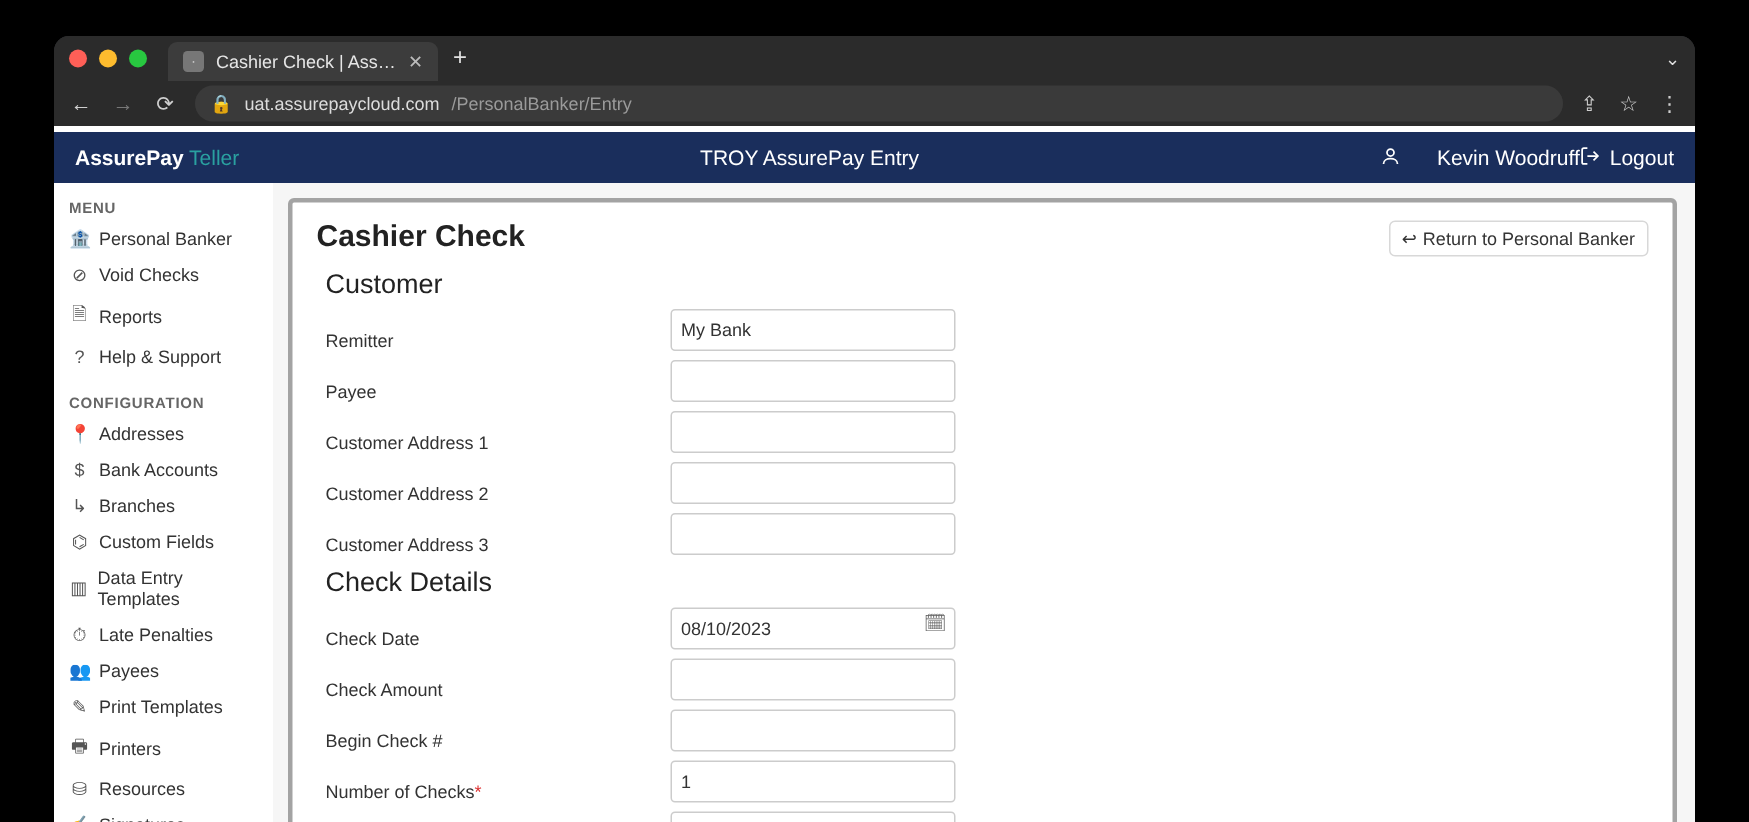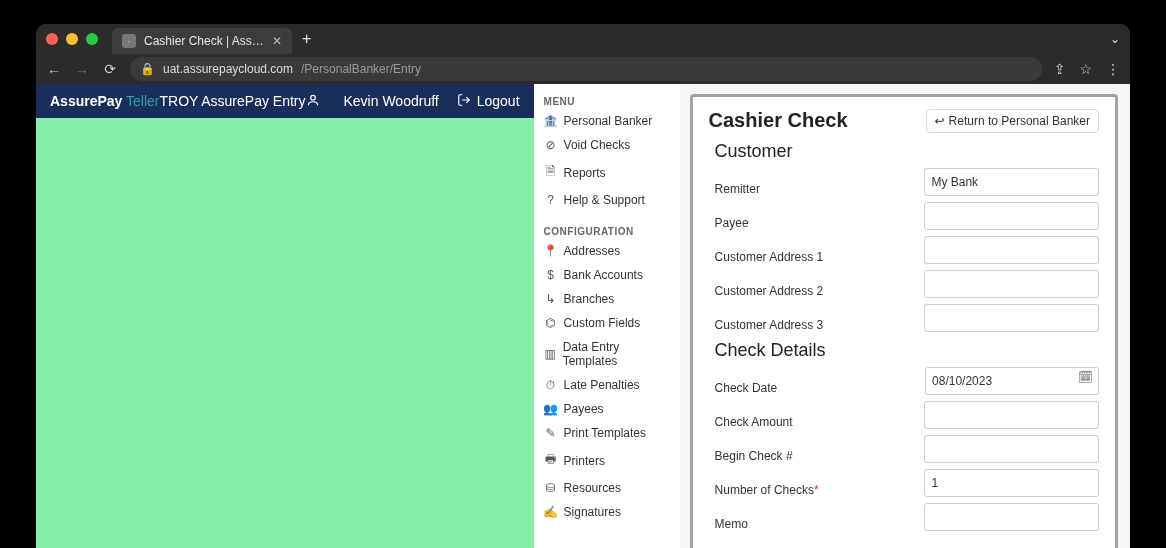--- a/index.html
+++ b/index.html
@@ -57,34 +57,34 @@
   .addr{
     flex:1; background:#3a3a3a; border-radius:14px; height:24px;
     display:flex; align-items:center; padding:0 10px; gap:8px; color:#dcdcdc; font-size:12px;
   }
   .addr .lock{color:#cfcfcf;font-size:12px;}
   .addr .path-dim{color:#9a9a9a;}
   .right-icons{display:flex;gap:14px;color:#cfcfcf;font-size:14px;}
   
   .viewport{
     position:absolute;top:60px;left:0;right:0;bottom:0;
-    background:#86efac;
-    display:flex;flex-direction:row;
+    background:#0f172a;
+    display:flex;flex-direction:column;
   }
   .thin-strip{height:4px;background:#fff;}
   .appbar{
     background:#1a2e5c;
     height:34px;
     display:flex;align-items:center;color:#fff;padding:0 14px;
     font-size:14px;
   }
   .brand b{color:#fff;font-weight:700;}
   .brand .teller{color:#2aa0a0;}
   .appbar .center{flex:1;text-align:center;font-weight:500;}
-  .appbar .user{display:flex;align-items:center;gap:24px;margin-right:18px;}
+  .appbar .user{display:flex;align-items:center;gap:24px;}
   .appbar .logout{display:flex;align-items:center;gap:6px;}
   .appbar .ic{display:inline-block;}
   
   .app-body{flex:1;display:flex;background:#f6f6f6;overflow:hidden;}
   .sidebar{
     width:146px;background:#fff;padding:8px 0 12px 0;font-size:12px;color:#333;
     border-right:0;
   }
   .side-hdr{font-size:10px;letter-spacing:.5px;color:#666;font-weight:700;padding:4px 10px 2px;text-transform:uppercase;}
   .side-item{

